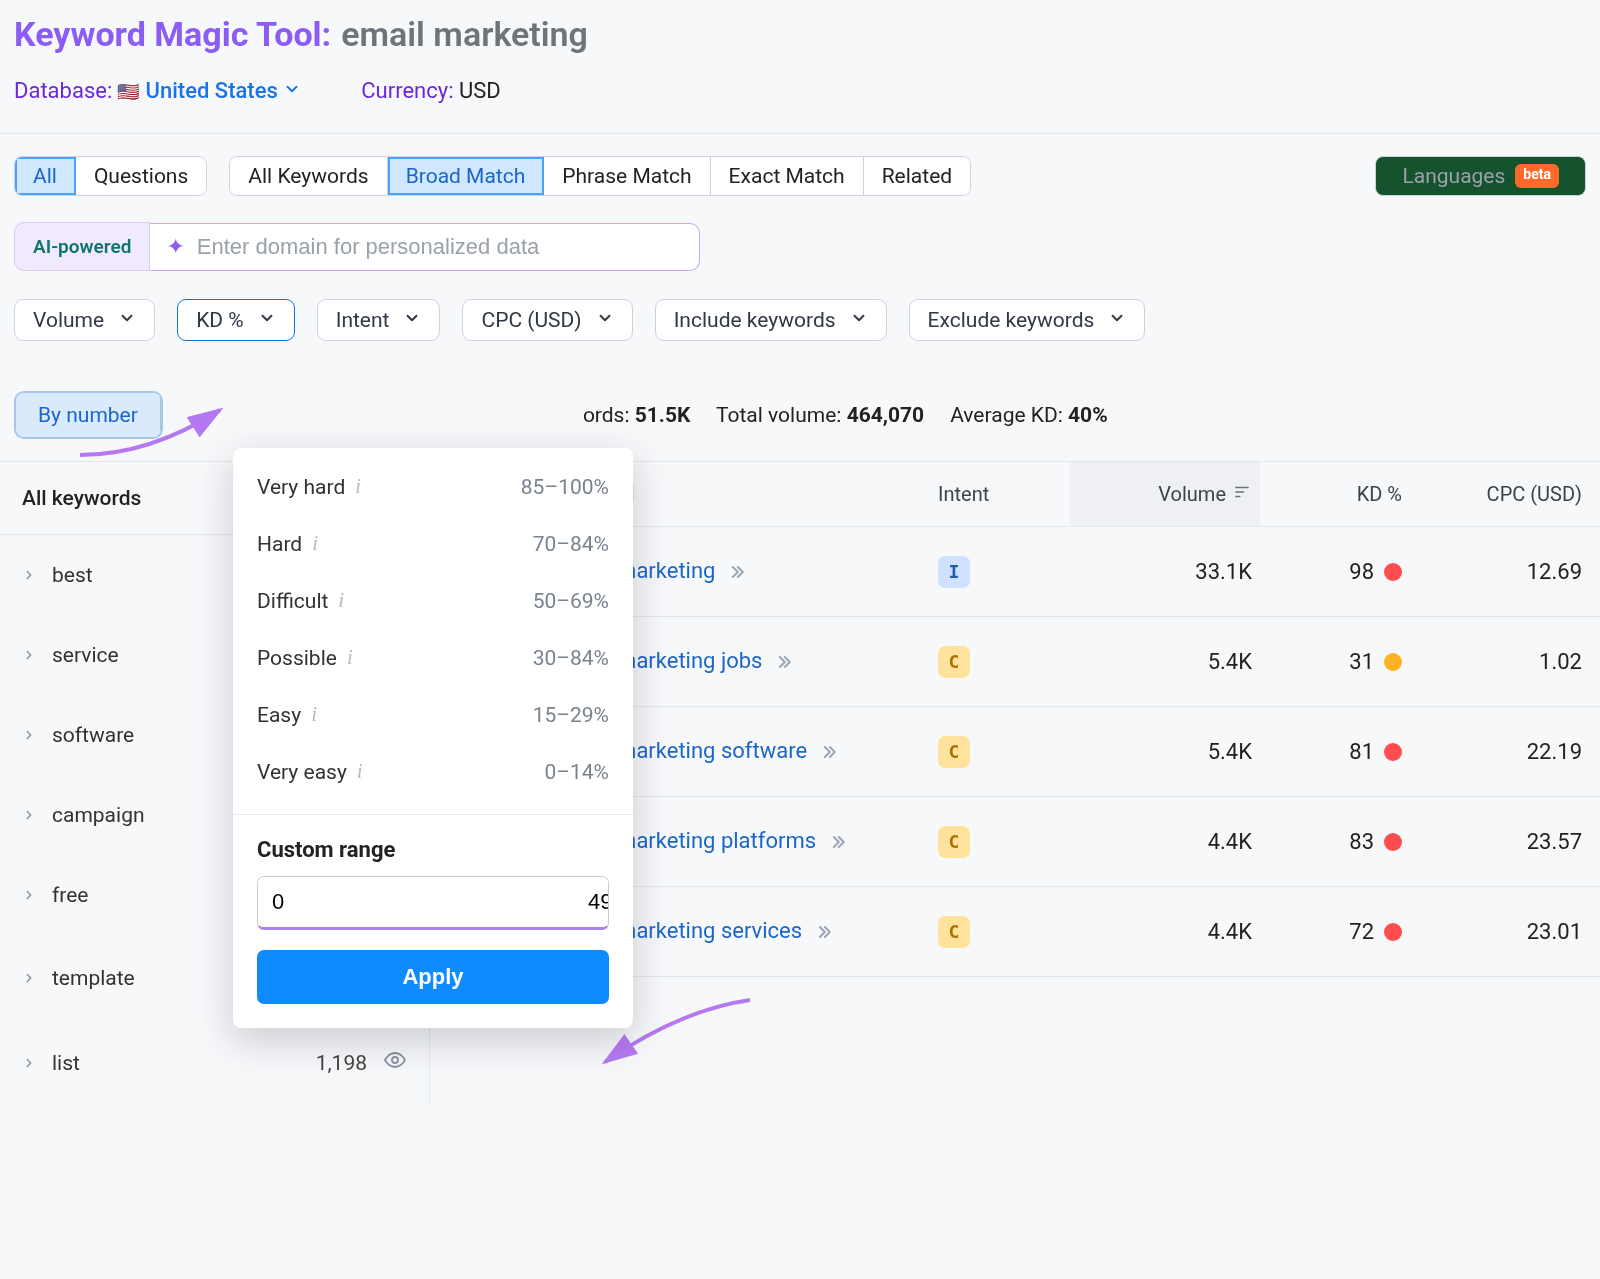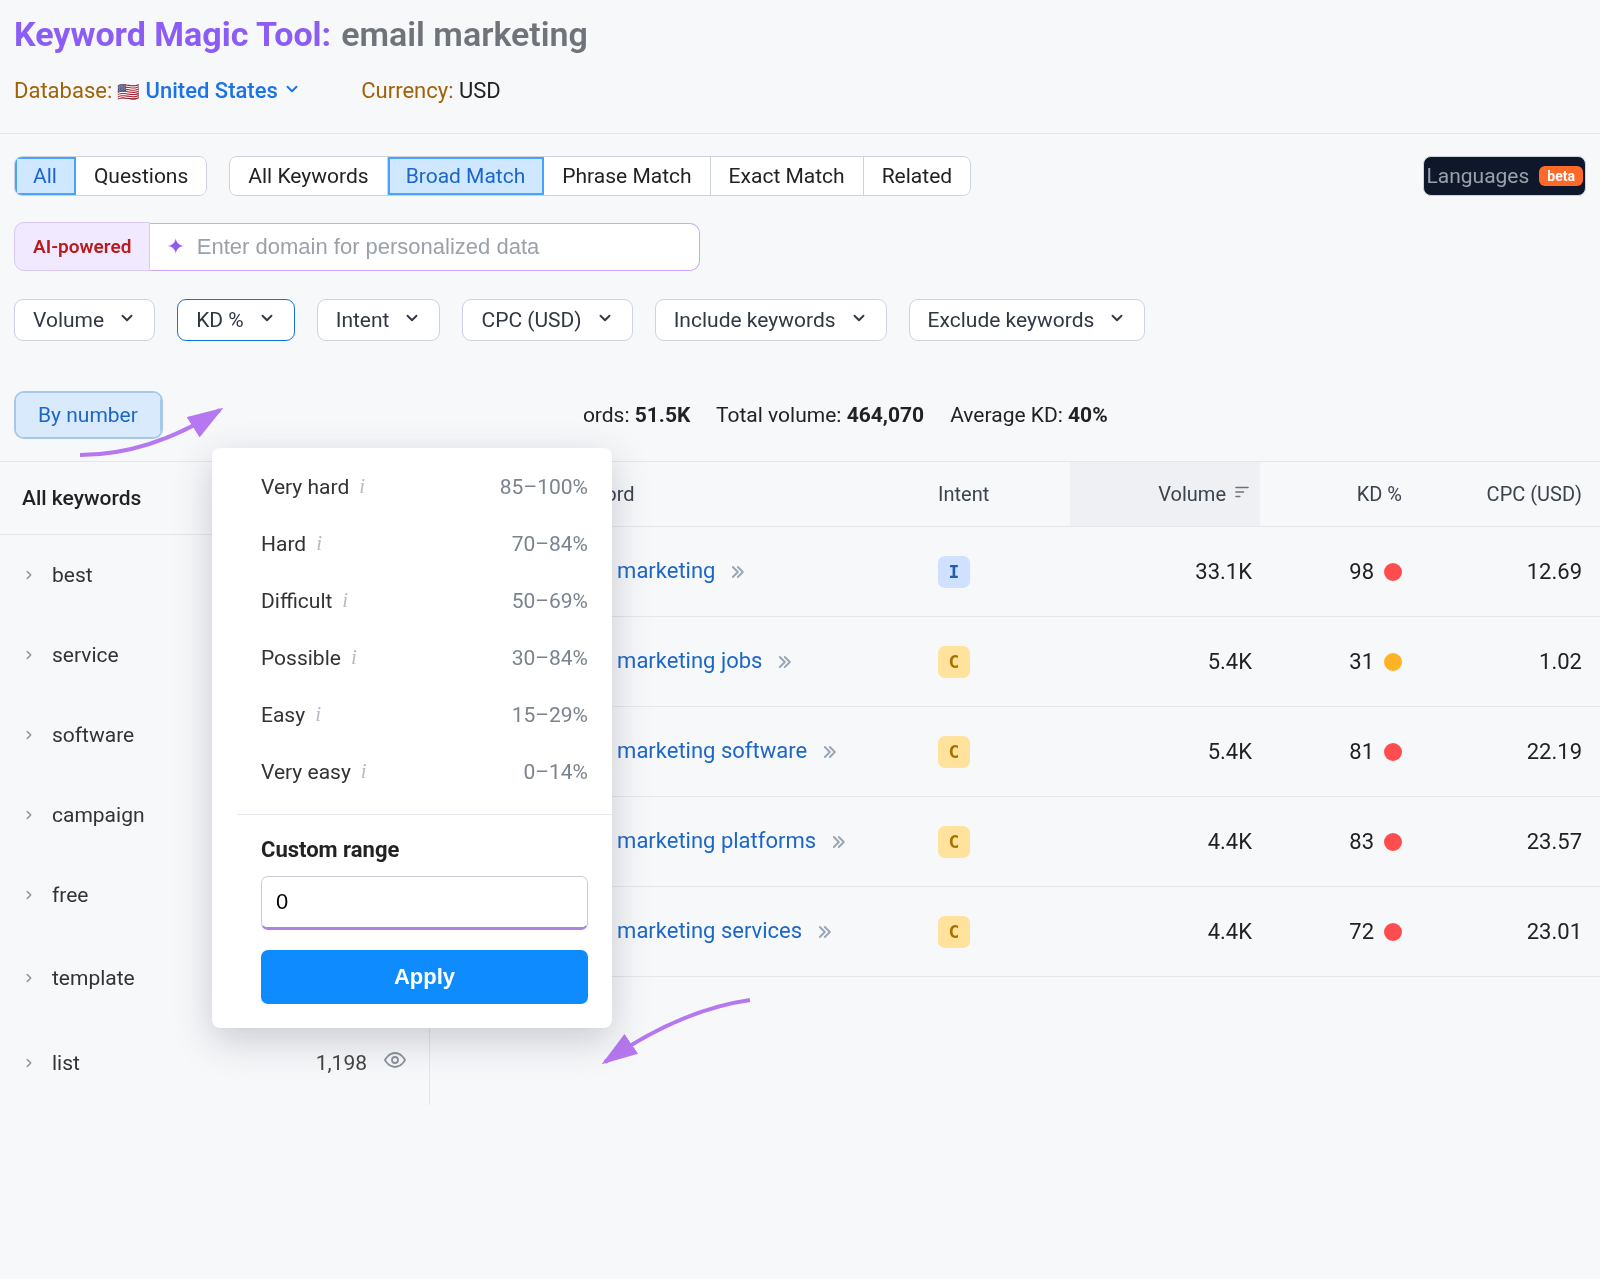--- a/index.html
+++ b/index.html
@@ -12,38 +12,38 @@
     height: 1279px;
     overflow: hidden;
     position: relative;
   }
   
   .header { padding: 14px 14px 8px 14px; }
   .title-row { display:flex; align-items:center; gap: 10px; font-size: 34px; font-weight: 700; }
   .title-label { color:#8b5cf6; }
   .title-query { color:#6e747a; font-weight: 600; }
   .subhead { display:flex; gap: 60px; margin-top: 24px; font-size: 22px; }
-  .db-label, .cur-label { color:#a16207; }
+  .db-label, .cur-label { color:#6d28d9; }
   .db-value { color:#1a73e8; font-weight: 500; }
   .flag { font-size:18px; }
   .chev { color:#1a73e8; }
   hr.top-divider { border:0; border-top:1px solid #e3e6ea; margin-top: 22px; }
 
   
   .filters-row { padding: 22px 14px 0 14px; display:flex; gap: 22px; align-items:center; }
   .seg-group { display:flex; border:1px solid #cdd3dd; border-radius: 8px; overflow:hidden; }
   .seg { padding: 7px 18px; font-size:21px; border-right:1px solid #cdd3dd; cursor:pointer; background:#fff; }
   .seg:last-child { border-right:none; }
   .seg.active { background:#cfe7ff; color:#1c66c8; outline:2px solid #4aa2ff; outline-offset:-2px; }
-  .lang-btn { display:flex; align-items:center; gap:10px; border:1px solid #cdd3dd; border-radius:8px; padding:7px 2px; background:#0f172a; color:#9aa1aa; font-size:21px; }
+  .lang-btn { display:flex; gap:10px; border:1px solid #cdd3dd; border-radius:8px; padding:7px 26px; background:#14532d; color:#9aa1aa; font-size:21px; }
   .beta-badge { background:#ff6a2b; color:#fff; font-size:14px; font-weight:700; border-radius:6px; padding:2px 8px; }
 
   
   .ai-row { margin: 26px 14px 0 14px; display:flex; align-items:center; gap:0; }
-  .ai-chip { border:1px solid #d8c9f5; background:#f1e9ff; color:#b91c1c; font-weight:600; padding:12px 18px; border-radius:10px 0 0 10px; }
+  .ai-chip { border:1px solid #d8c9f5; background:#f1e9ff; color:#0f766e; font-weight:600; padding:12px 18px; border-radius:10px 0 0 10px; }
   .ai-input-wrap { border:1.5px solid #c9a9f5; border-left:none; border-radius:0 10px 10px 0; background:#fff; display:flex; align-items:center; gap:12px; padding:10px 22px 10px 16px; }
   .spark { color:#915af2; font-size:22px; }
   .ai-input { border:none; outline:none; font-size:22px; color:#888; width:480px; }
   .ai-input::placeholder { color:#9aa1aa; }
 
   
   .dd-row { margin: 28px 14px 0 14px; display:flex; gap: 22px; }
   .dd-btn { border:1px solid #cdd3dd; border-radius:9px; background:#fff; padding:8px 18px; font-size:21px; display:flex; align-items:center; gap:14px; color:#303844; cursor:pointer; position:relative; }
   .dd-btn .chev-sm svg { width:18px; height:18px; }
   .dd-btn.active { border-color:#1071e5; }
@@ -84,21 +84,21 @@
   .intent-I { background:#cfe1ff; color:#1f5db2; }
   .intent-C { background:#ffe29b; color:#a96f00; }
   .cell { padding: 0 8px; font-size:22px; }
   .cell.right { text-align:right; }
   .kd-cell { display:flex; align-items:center; justify-content:flex-end; gap:10px; }
   .dot { width:18px; height:18px; border-radius:50%; }
   .dot.red { background:#ff4d4f; }
   .dot.orange { background:#ffb224; }
 
   
-  .kd-panel { position:absolute; top:448px; left:212px; width:400px; background:#fff; border-radius:8px; box-shadow: 0 12px 38px rgba(30,40,60,0.22); z-index:500; padding-bottom: 20px; padding-left: 25px; }
+  .kd-panel { position:absolute; top:448px; left:233px; width:400px; background:#fff; border-radius:8px; box-shadow: 0 12px 38px rgba(30,40,60,0.22); z-index:500; padding-bottom: 20px; }
   .kd-list { padding: 10px 0 14px 0; border-bottom:1px solid #e7ebef; }
   .kd-opt { display:flex; align-items:center; padding: 16px 24px; font-size:21px; }
   .kd-opt .lab { color:#333; }
   .kd-opt .info { color:#b4bcc5; margin-left:10px; font-family: Georgia, serif; font-style: italic; }
   .kd-opt .range { margin-left:auto; color:#7a838e; }
   .custom-head { padding: 22px 24px 14px 24px; font-weight:700; font-size:22px; }
   .range-inputs { margin: 0 24px; display:flex; border:1.5px solid #c7ccd3; border-radius:7px; overflow:hidden; border-bottom: 3.5px solid #ab84e4; }
   .range-inputs input { flex:1; border:none; outline:none; font-size:22px; padding: 12px 14px; }
   .range-inputs .divider { width:1px; background:#c7ccd3; }
   .apply-btn { display:block; margin: 20px 24px 4px 24px; width:calc(100% - 48px); background:#0d8bff; color:#fff; border:none; border-radius:7px; font-size:22px; font-weight:600; padding: 14px 0; cursor:pointer; }

